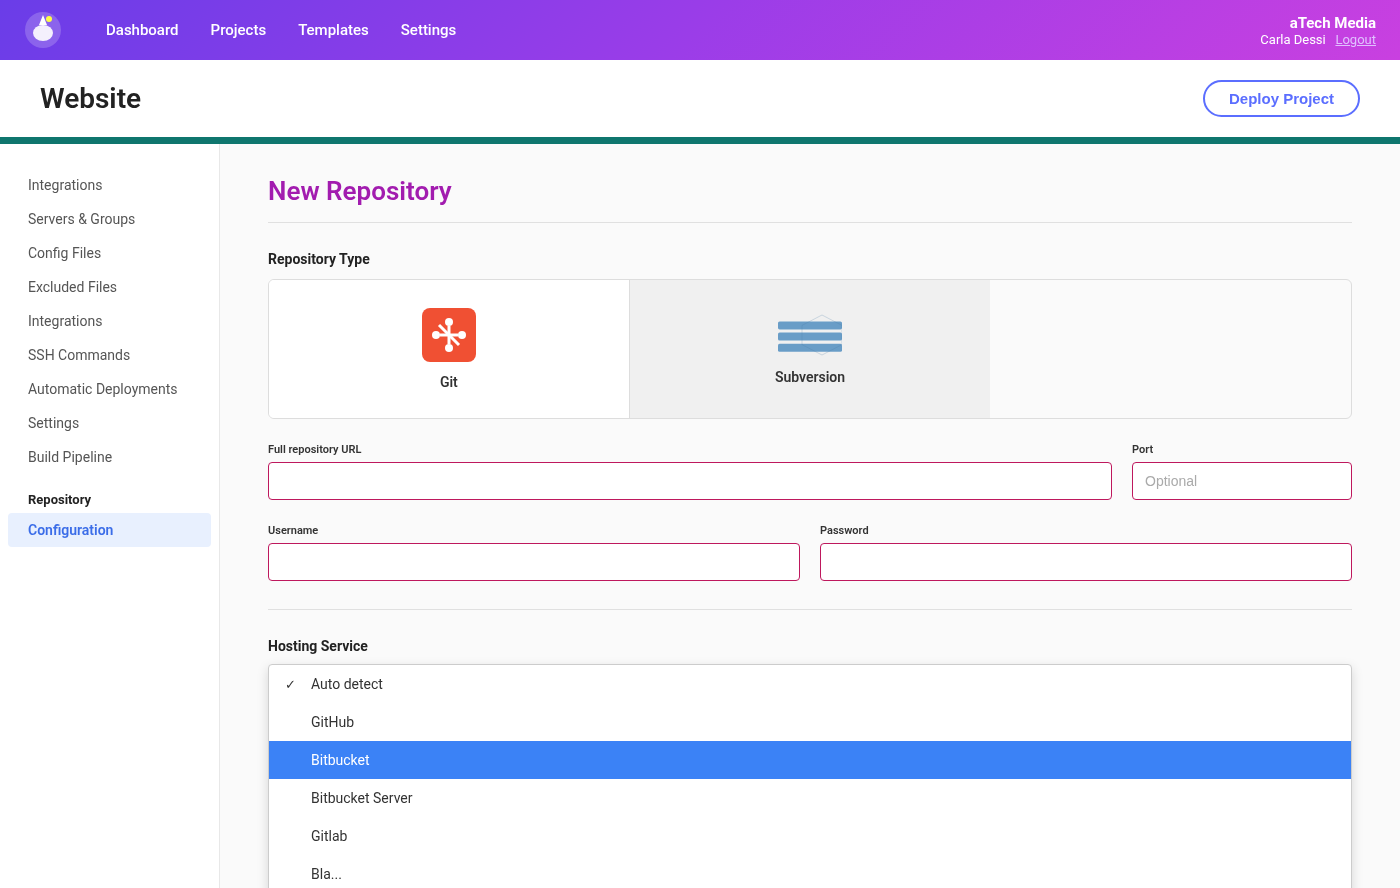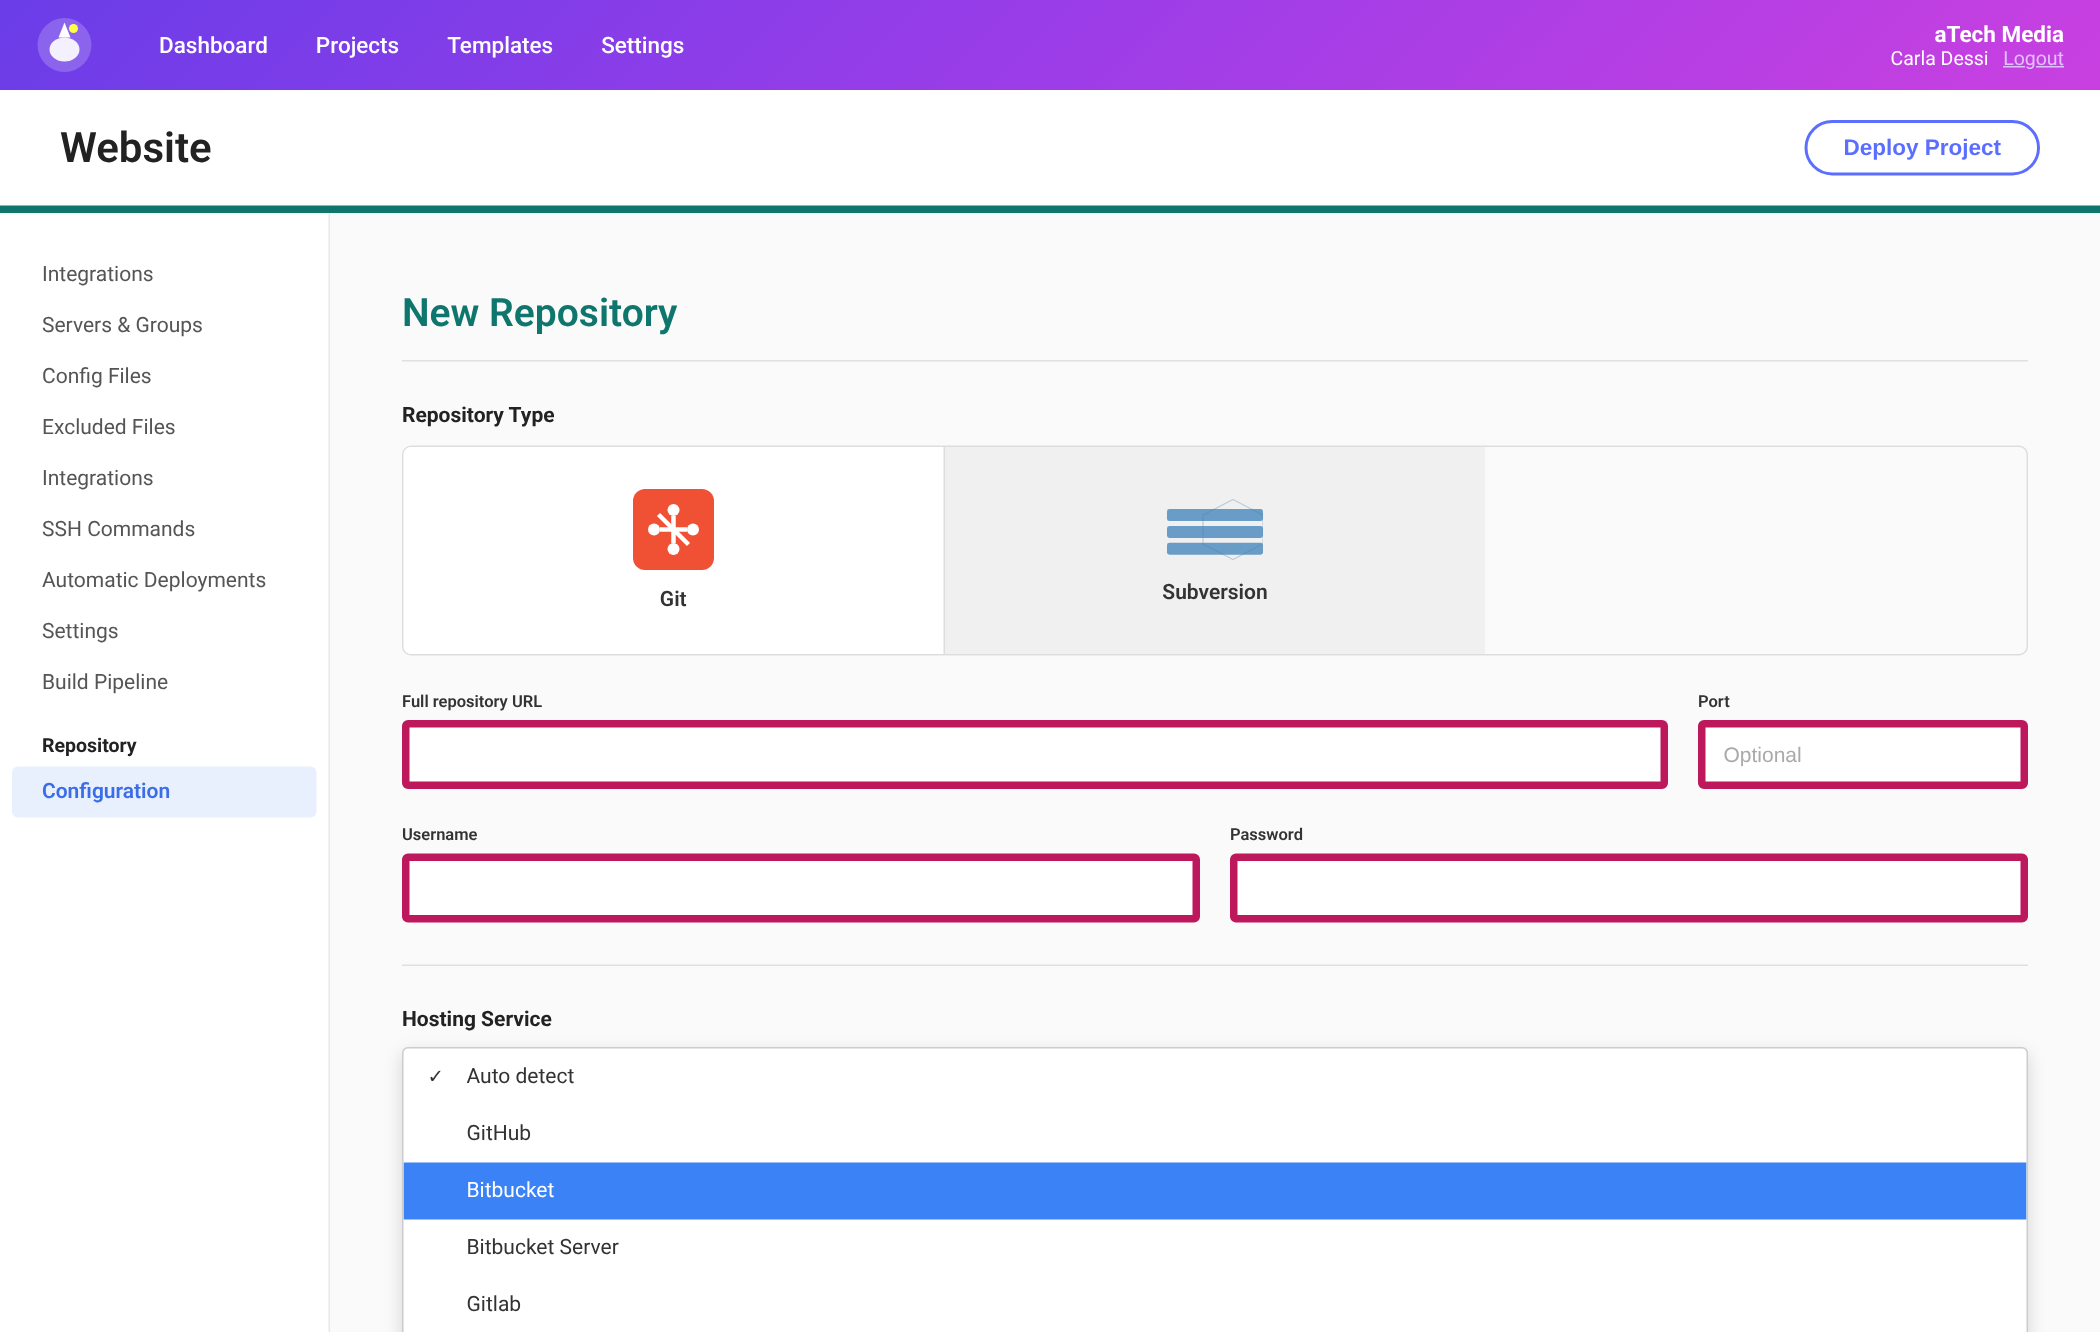--- a/index.html
+++ b/index.html
@@ -16,21 +16,21 @@
     .navbar-link {
       color: #fff; text-decoration: none; font-size: 15px; font-weight: 500;
       padding: 6px 12px; border-radius: 4px; cursor: pointer;
     }
     .navbar-user { text-align: right; color: #fff; font-size: 13px; }
     .navbar-user .company { font-weight: 700; font-size: 15px; }
     .navbar-user .logout { color: #e0c0ff; text-decoration: underline; cursor: pointer; }
 
     
     .page-header {
-      background: #fff; border-bottom: 5px solid #0f766e;
+      background: #fff; border-bottom: 7px solid #0f766e;
       display: flex; align-items: center; justify-content: space-between;
       padding: 20px 40px;
     }
     .page-title { font-size: 28px; font-weight: 600; color: #222; }
     .deploy-btn {
       border: 2px solid #5b6eff; border-radius: 24px; background: #fff;
       color: #5b6eff; font-size: 15px; font-weight: 600; padding: 8px 24px;
       cursor: pointer;
     }
 
@@ -46,21 +46,21 @@
     .sidebar-section-label {
       padding: 18px 28px 6px; font-size: 13px; font-weight: 700; color: #222;
     }
     .sidebar-item.active {
       background: #e8f0fe; color: #3b6de8; font-weight: 600; border-radius: 4px; margin: 0 8px; padding: 9px 20px;
     }
 
     
     .main-content { flex: 1; padding: 32px 48px; background: #fafafa; }
 
-    .section-title { font-size: 26px; font-weight: 600; color: #0f766e; margin-bottom: 16px; margin-top: 20px; }
+    .section-title { font-size: 26px; font-weight: 600; color: #a21caf; margin-bottom: 16px; }
     .divider { border: none; border-top: 1px solid #e0e0e0; margin-bottom: 28px; }
 
     
     .form-label { font-size: 14px; font-weight: 700; color: #222; margin-bottom: 12px; display: block; }
     .form-group { margin-bottom: 24px; }
 
     
     .repo-type-grid { display: grid; grid-template-columns: 1fr 1fr 1fr; border: 1px solid #ddd; border-radius: 6px; overflow: hidden; margin-bottom: 12px; }
     .repo-type-option {
       display: flex; flex-direction: column; align-items: center; justify-content: center;
@@ -76,21 +76,21 @@
     .svn-icon { width: 64px; height: 44px; }
     .hg-icon { width: 54px; height: 54px; }
 
     
     .url-port-row { display: flex; gap: 20px; margin-bottom: 24px; }
     .url-field { flex: 1; }
     .port-field { width: 220px; }
 
     .field-label { font-size: 11px; font-weight: 600; color: #333; margin-bottom: 6px; display: block; }
     .text-input {
-      width: 100%; border: 5px solid #be185d; border-radius: 4px;
+      width: 100%; border: 1px solid #be185d; border-radius: 4px;
       padding: 10px 12px; font-size: 14px; background: #fff; color: #333;
       outline: none;
     }
     .text-input::placeholder { color: #aaa; }
 
     
     .user-pass-row { display: flex; gap: 20px; margin-bottom: 28px; }
     .user-pass-row .field-group { flex: 1; }
 
     

